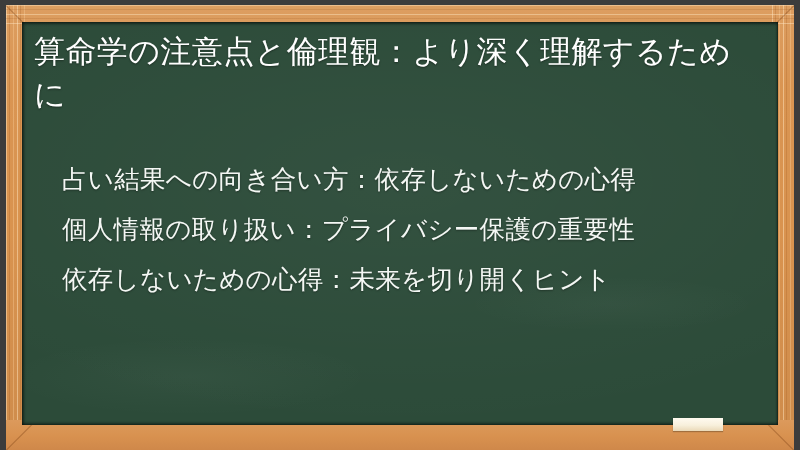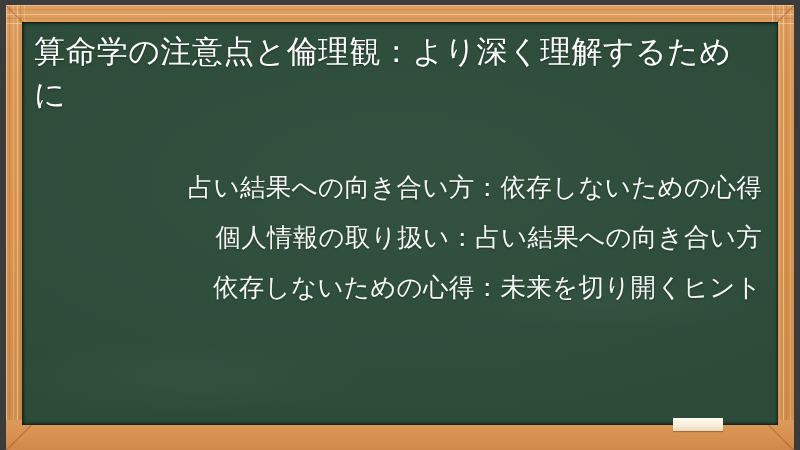--- a/index.html
+++ b/index.html
@@ -161,23 +161,22 @@
     line-height: 43px;
     font-weight: 400;
     letter-spacing: 0.4px;
     text-shadow: 0 1px 2px rgba(0,0,0,0.40);
     white-space: pre-wrap;
   }
 
   .bullets {
     position: absolute;
     left: 40px;
-    top: 140px;
+    top: 132px;
     width: 700px;
-    text-align: right;
   }
   .bullet-line {
     color: #f4f7f4;
     font-size: 25.5px;
     line-height: 50px;
     font-weight: 400;
     letter-spacing: 0.3px;
     text-shadow: 0 1px 2px rgba(0,0,0,0.35);
     white-space: nowrap;
   }
@@ -209,21 +208,21 @@
     <div class="mitre bl"></div>
     <div class="mitre br"></div>
 
     <div class="board">
       <div class="board-dust"></div>
 
       <div class="title">算命学の注意点と倫理観：より深く理解するために</div>
 
       <div class="bullets">
         <div class="bullet-line">占い結果への向き合い方：依存しないための心得</div>
-        <div class="bullet-line">個人情報の取り扱い：占い結果への向き合い方</div>
+        <div class="bullet-line">個人情報の取り扱い：プライバシー保護の重要性</div>
         <div class="bullet-line">依存しないための心得：未来を切り開くヒント</div>
       </div>
     </div>
 
     <div class="chalk"></div>
   </div>
 
 </div>
 
 </body></html>

